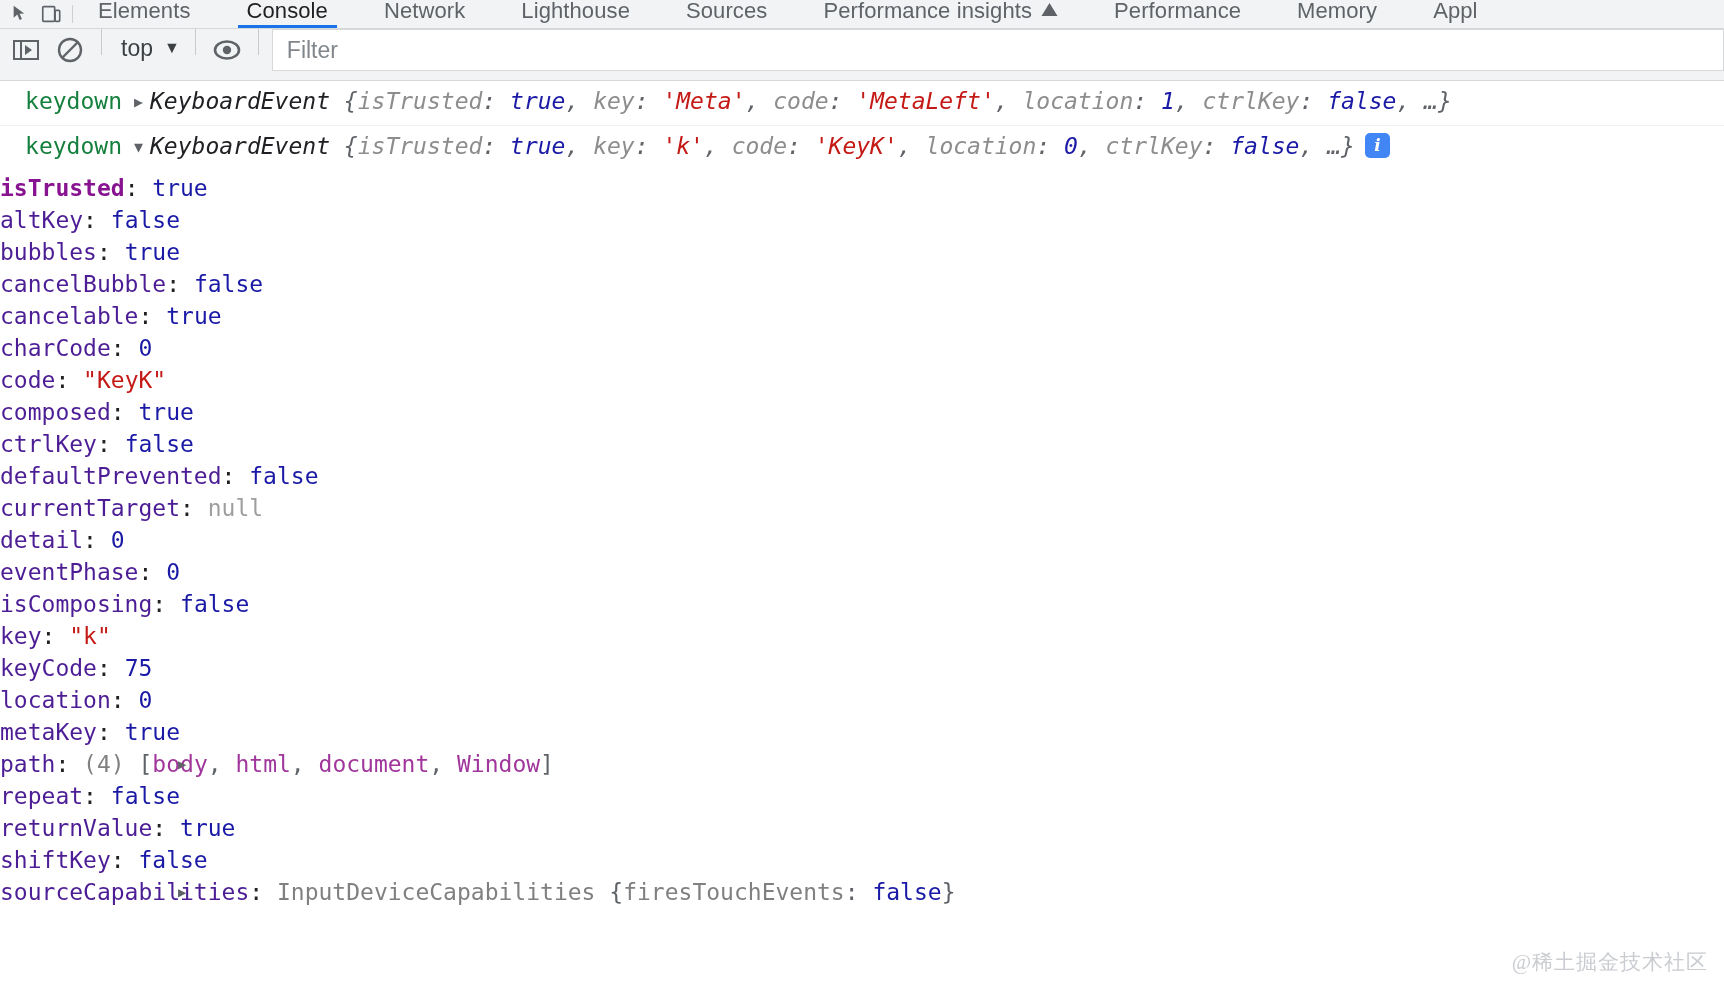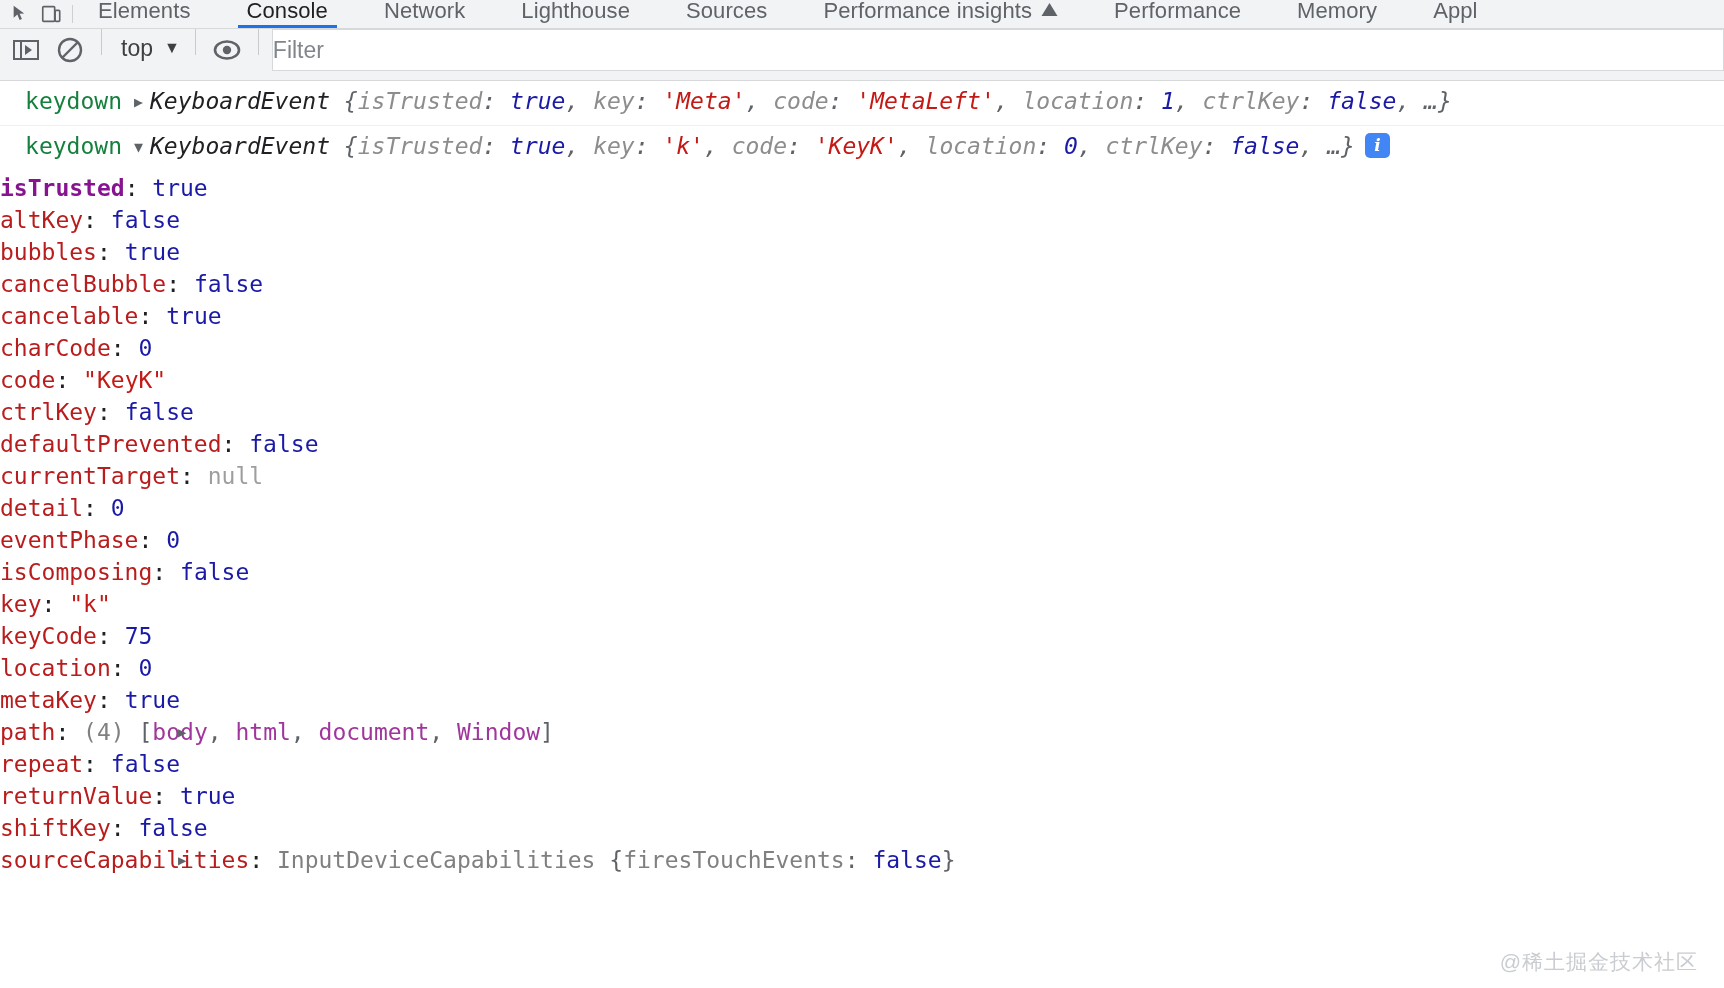--- a/index.html
+++ b/index.html
@@ -104,20 +104,21 @@
   }
   .filter-box {
     flex: 1 1 auto;
     height: 40px;
     margin-left: 4px;
     margin-right: 0;
     background: #ffffff;
     border: 1px solid #d6d8da;
     display: flex;
     align-items: center;
+    padding-left: 14px;
   }
   .filter-box .ph {
     font-size: 23px;
     color: #80868b;
     font-family: "Liberation Sans", sans-serif;
   }
 
   
   .console {
     position: relative;
@@ -200,39 +201,39 @@
     white-space: nowrap;
   }
   .prop .tri {
     position: absolute;
     left: 178px;
     top: 0;
     color: #5f6368;
     font-size: 14px;
     line-height: 32px;
   }
-  .k        { color: #b91c1c; }
+  .k        { color: #4c1d95; }
   .k.own    { color: #881391; font-weight: bold; }
   .colon    { color: #202124; }
   .b        { color: #1a1aa6; }
   .n        { color: #1a1aa6; }
   .s        { color: #c41a16; }
   .nul      { color: #9e9e9e; }
   .cls      { color: #808080; }
   .cnt      { color: #808080; }
   .aitem    { color: #a0369c; }
   .punc     { color: #5f6368; }
 
   .watermark {
     position: absolute;
-    right: 26px;
+    right: 16px;
     bottom: 13px;
     font-size: 21px;
     color: #c9ccd0;
-    font-family: Liberation Sans, sans-serif;
+    font-family: Liberation Serif, serif;
     letter-spacing: 1px;
     text-align: right;
   }
 </style>
 </head>
 <body>
 
 <div class="tabbar">
   <div class="tb-left">
     <div class="tb-icon">
@@ -333,20 +334,21 @@
   </div>
 
   <div class="tree">
       <div class="prop"><span class="k own">isTrusted</span><span class="colon">: </span><span class="b">true</span></div>
       <div class="prop"><span class="k">altKey</span><span class="colon">: </span><span class="b">false</span></div>
       <div class="prop"><span class="k">bubbles</span><span class="colon">: </span><span class="b">true</span></div>
       <div class="prop"><span class="k">cancelBubble</span><span class="colon">: </span><span class="b">false</span></div>
       <div class="prop"><span class="k">cancelable</span><span class="colon">: </span><span class="b">true</span></div>
       <div class="prop"><span class="k">charCode</span><span class="colon">: </span><span class="n">0</span></div>
       <div class="prop"><span class="k">code</span><span class="colon">: </span><span class="s">"KeyK"</span></div>
+      <div class="prop"><span class="k">composed</span><span class="colon">: </span><span class="b">true</span></div>
       <div class="prop"><span class="k">ctrlKey</span><span class="colon">: </span><span class="b">false</span></div>
       <div class="prop"><span class="k">defaultPrevented</span><span class="colon">: </span><span class="b">false</span></div>
       <div class="prop"><span class="k">currentTarget</span><span class="colon">: </span><span class="nul">null</span></div>
       <div class="prop"><span class="k">detail</span><span class="colon">: </span><span class="n">0</span></div>
       <div class="prop"><span class="k">eventPhase</span><span class="colon">: </span><span class="n">0</span></div>
       <div class="prop"><span class="k">isComposing</span><span class="colon">: </span><span class="b">false</span></div>
       <div class="prop"><span class="k">key</span><span class="colon">: </span><span class="s">"k"</span></div>
       <div class="prop"><span class="k">keyCode</span><span class="colon">: </span><span class="n">75</span></div>
       <div class="prop"><span class="k">location</span><span class="colon">: </span><span class="n">0</span></div>
       <div class="prop"><span class="k">metaKey</span><span class="colon">: </span><span class="b">true</span></div>

